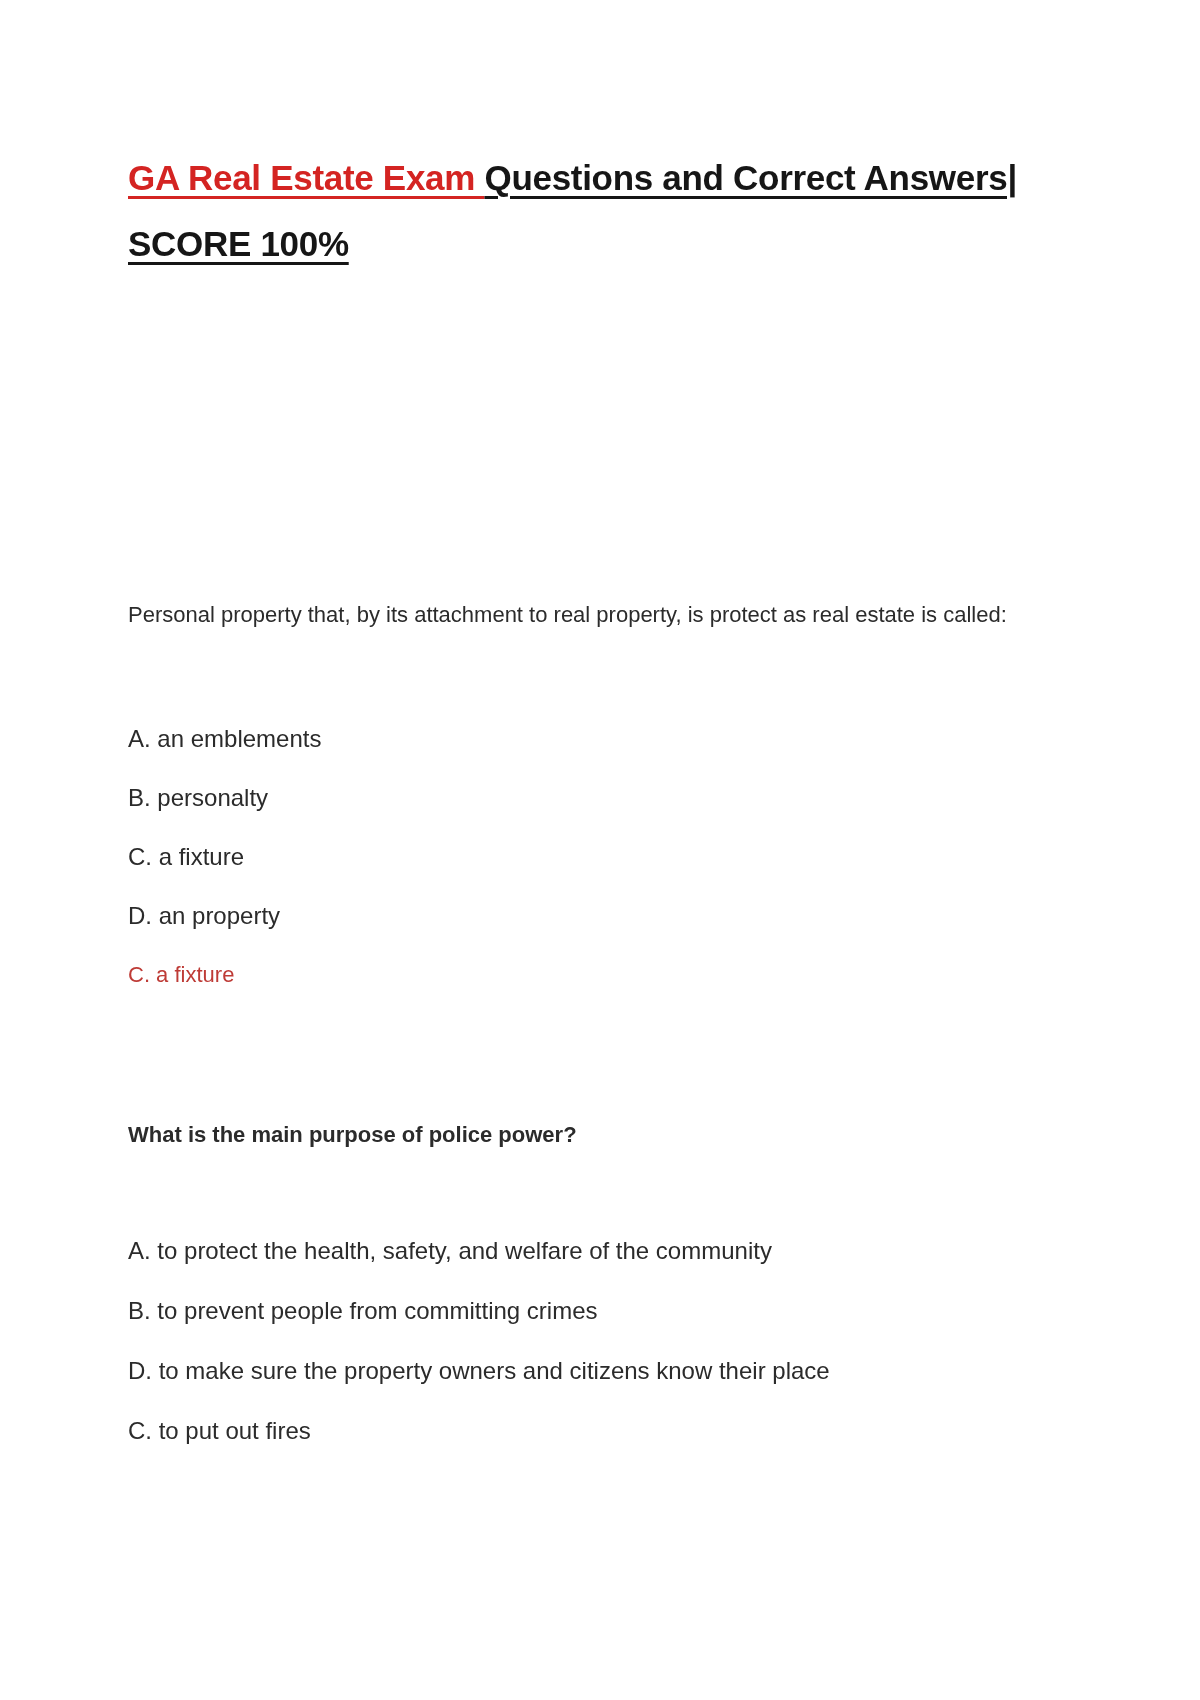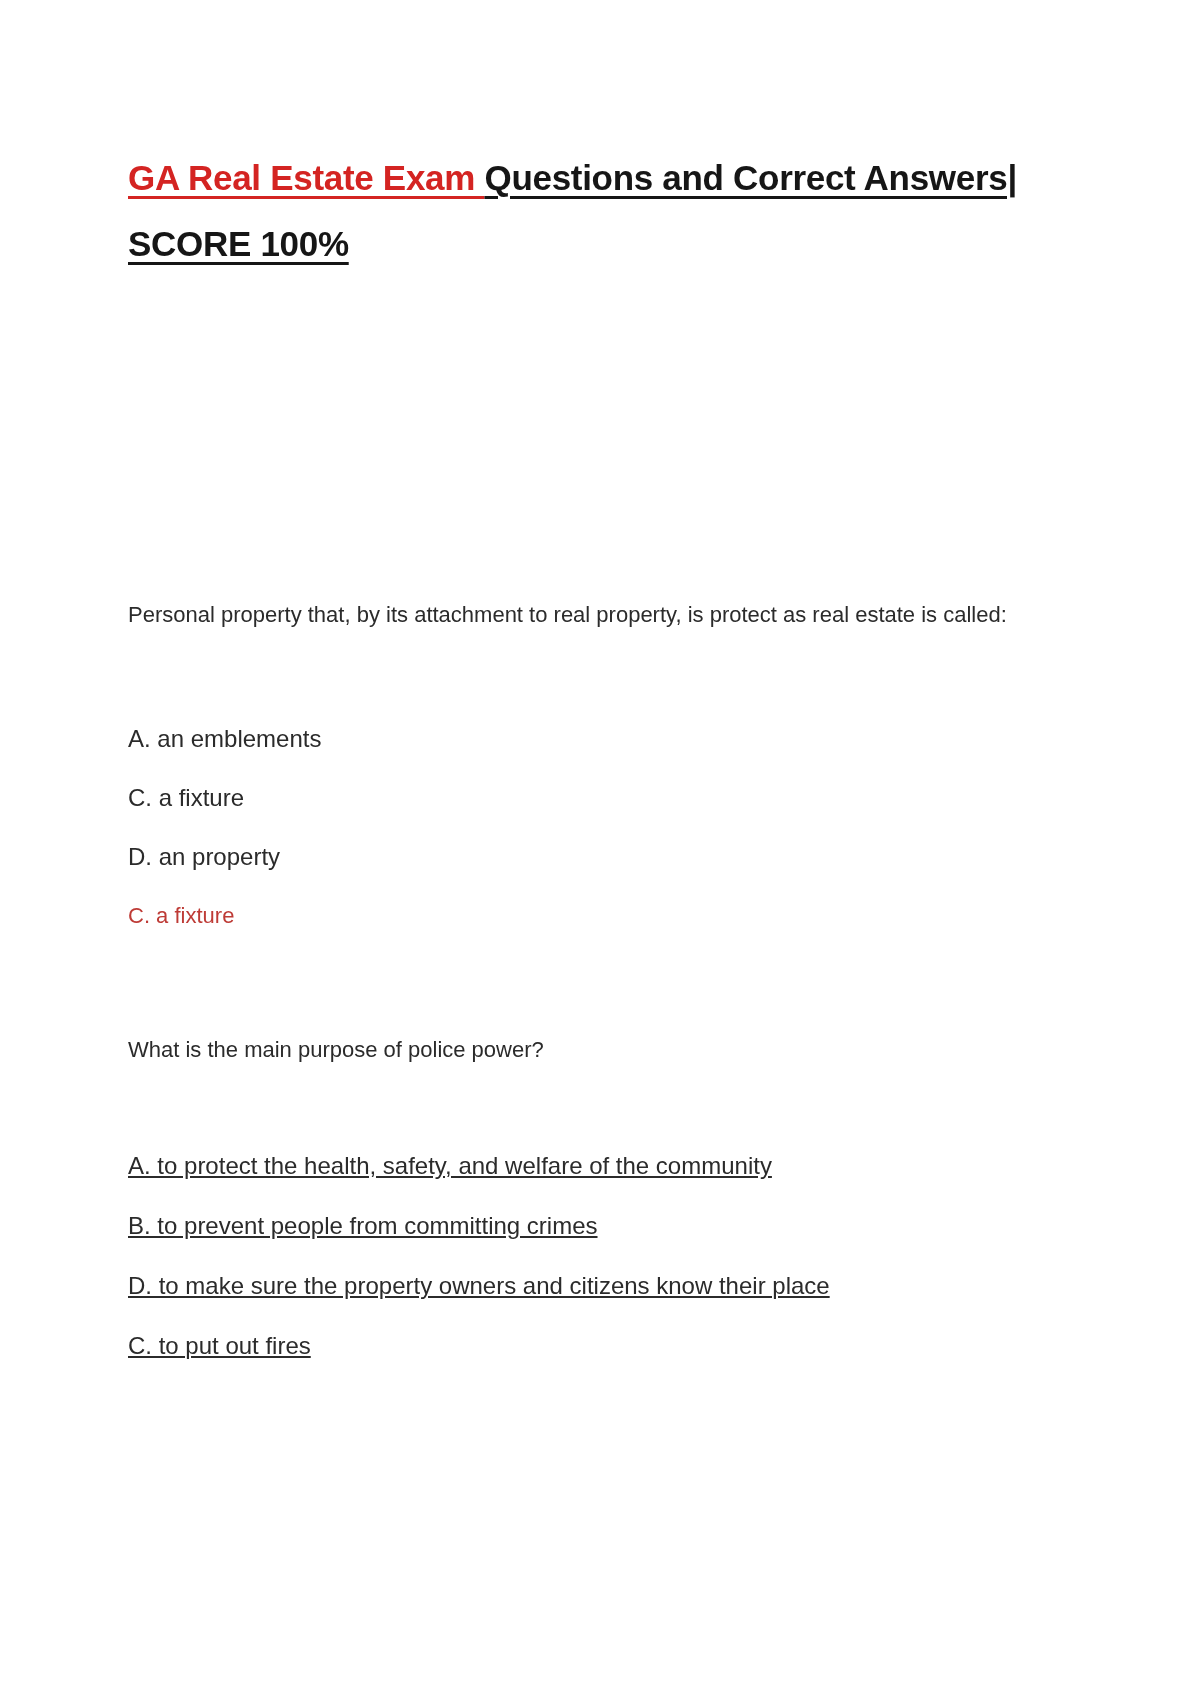--- a/index.html
+++ b/index.html
@@ -49,23 +49,23 @@
     text-decoration-thickness: 3px;
     text-underline-offset: 6px;
   }
   .question-text {
     max-width: 890px;
     font-size: 22px;
     line-height: 40px;
     color: var(--text);
   }
   .q1-text { margin-top: 318px; }
-  .q2-text { margin-top: 94px; }
+  .q2-text { margin-top: 120px; font-weight: bold; }
   .options { margin-top: 84px; }
-  .q2-options { margin-top: 76px; text-decoration: underline; }
+  .q2-options { margin-top: 76px; }
   .option-line {
     font-size: 24px;
     line-height: 40px;
     margin-bottom: 19px;
     max-width: 960px;
     color: var(--text);
   }
   .q2-options .option-line { margin-bottom: 20px; }
   .answer-line {
     margin-top: 19px;
@@ -78,20 +78,21 @@
 <body>
 
 <div class="page">
 
   <h1 class="doc-title"><span class="title-red">GA Real Estate Exam </span><span class="title-black">Questions and Correct Answers| SCORE 100%</span></h1>
 
   <div class="question-text q1-text">Personal property that, by its attachment to real property, is protect as real estate is called:</div>
 
   <div class="options">
     <div class="option-line">A. an emblements</div>
+    <div class="option-line">B. personalty</div>
     <div class="option-line">C. a fixture</div>
     <div class="option-line">D. an property</div>
   </div>
 
   <div class="answer-line">C. a fixture</div>
 
   <div class="question-text q2-text">What is the main purpose of police power?</div>
 
   <div class="options q2-options">
     <div class="option-line">A. to protect the health, safety, and welfare of the community</div>

